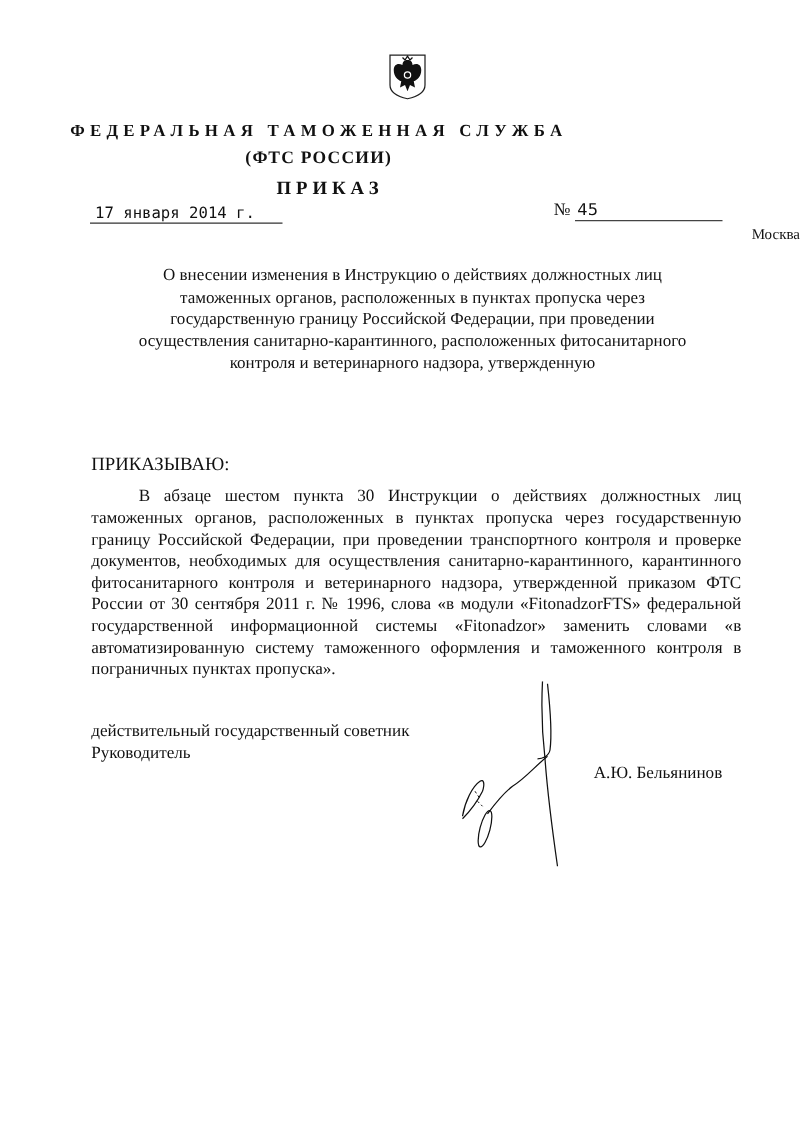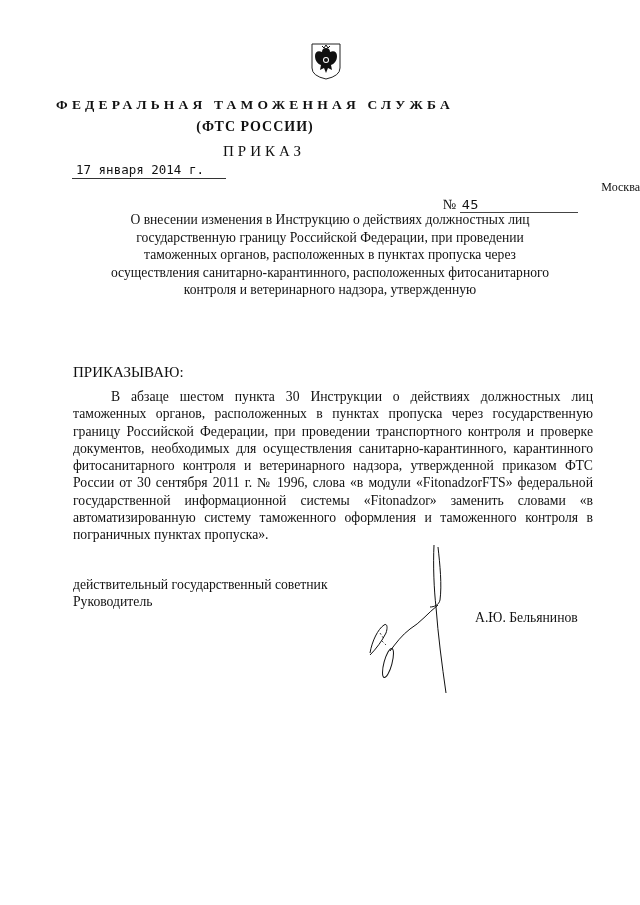--- a/index.html
+++ b/index.html
@@ -1,25 +1,25 @@
 <!DOCTYPE html>
 <html><head>
   <meta charset="utf-8">
   <style>
     html, body { margin: 0; padding: 0; background: #ffffff; }
     body { width: 640px; height: 905px; position: relative; overflow: hidden; color: #111; font-family: "Liberation Serif", serif; }
     .emblem { position: absolute; left: 310px; top: 42px; width: 32px; height: 38px; }
     .agency { position: absolute; left: 0; width: 510px; text-align: center; font-weight: bold; font-size: 13.5px; letter-spacing: 4.2px; }
     .agency.l1 { top: 97px; }
     .agency.l2 { top: 119px; letter-spacing: 1px; font-size: 14px; }
-    .order-title { position: absolute; top: 143px; left: 0; width: 528px; text-align: center; font-weight: normal; font-size: 15px; letter-spacing: 4px; }
+    .order-title { position: absolute; top: 143px; left: 0; width: 528px; text-align: center; font-weight: bold; font-size: 15px; letter-spacing: 4px; }
     .date { position: absolute; left: 72px; top: 162px; width: 150px; font-family: "DejaVu Sans Mono", monospace; font-size: 12.5px; border-bottom: 1px solid #333; padding-left: 4px; padding-bottom: 1px; }
     .num-wrap { position: absolute; left: 443px; top: 161px; width: 148px; font-size: 14px; }
     .num-sign { font-family: "Liberation Serif", serif; }
-    .num-val { display: inline-block; font-family: "DejaVu Sans", sans-serif; font-size: 13px; border-bottom: 1px solid #444; width: 116px; padding-left: 2px; margin-top: 36px; }
+    .num-val { display: inline-block; font-family: "DejaVu Sans", sans-serif; font-size: 13px; border-bottom: 1px solid #444; width: 116px; padding-left: 2px; }
     .city { position: absolute; top: 180px; left: 0; width: 640px; text-align: right; font-size: 12px; }
     .subject { position: absolute; top: 211px; left: 70px; width: 520px; text-align: center; font-weight: normal; font-size: 13.6px; line-height: 17.6px; }
     .decree { position: absolute; top: 364px; left: 73px; font-size: 15px; }
     .body-text { position: absolute; top: 388px; left: 73px; width: 520px; font-size: 13.7px; line-height: 17.3px; text-align: justify; text-indent: 38px; }
     .sign-block { position: absolute; top: 576px; left: 73px; font-size: 13.7px; line-height: 17.3px; }
     .sign-name { position: absolute; top: 610px; left: 475px; font-size: 13.7px; }
     .signature { position: absolute; left: 360px; top: 545px; width: 110px; height: 160px; }
   </style>
 </head>
 <body>
@@ -38,22 +38,22 @@
 
 <div class="date">17 января 2014 г.</div>
 <div class="num-wrap">
   <span class="num-sign">№</span>
   <span class="num-val">45</span>
 </div>
 <div class="city">Москва</div>
 
 <div class="subject">
   <div>О внесении изменения в Инструкцию о действиях должностных лиц</div>
+  <div>таможенных органов, расположенных в пунктах пропуска через</div>
   <div>государственную границу Российской Федерации, при проведении</div>
-  <div>таможенных органов, расположенных в пунктах пропуска через</div>
   <div>осуществления санитарно-карантинного, расположенных фитосанитарного</div>
   <div>контроля и ветеринарного надзора, утвержденную</div>
 </div>
 
 <div class="decree">ПРИКАЗЫВАЮ:</div>
 <div class="body-text">В абзаце шестом пункта 30 Инструкции о действиях должностных лиц таможенных органов, расположенных в пунктах пропуска через государственную границу Российской Федерации, при проведении транспортного контроля и проверке документов, необходимых для осуществления санитарно-карантинного, карантинного фитосанитарного контроля и ветеринарного надзора, утвержденной приказом ФТС России от 30 сентября 2011 г. № 1996, слова «в модули «FitonadzorFTS» федеральной государственной информационной системы «Fitonadzor» заменить словами «в автоматизированную систему таможенного оформления и таможенного контроля в пограничных пунктах пропуска».</div>
 
 <div class="sign-block">
   <div>действительный государственный советник</div>
   <div>Руководитель</div>

